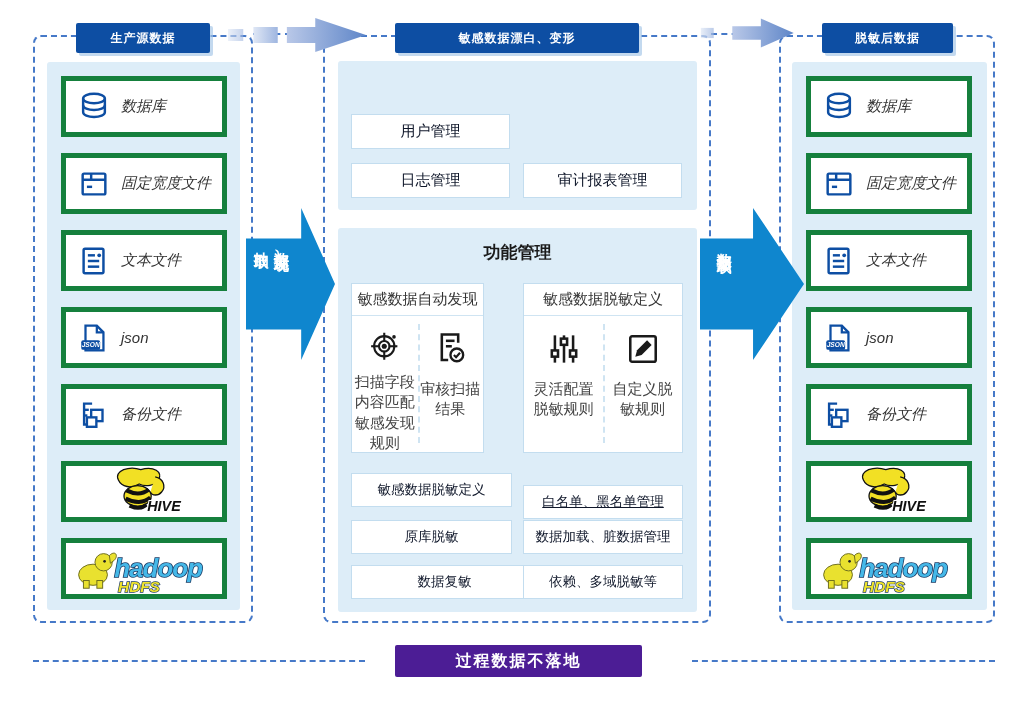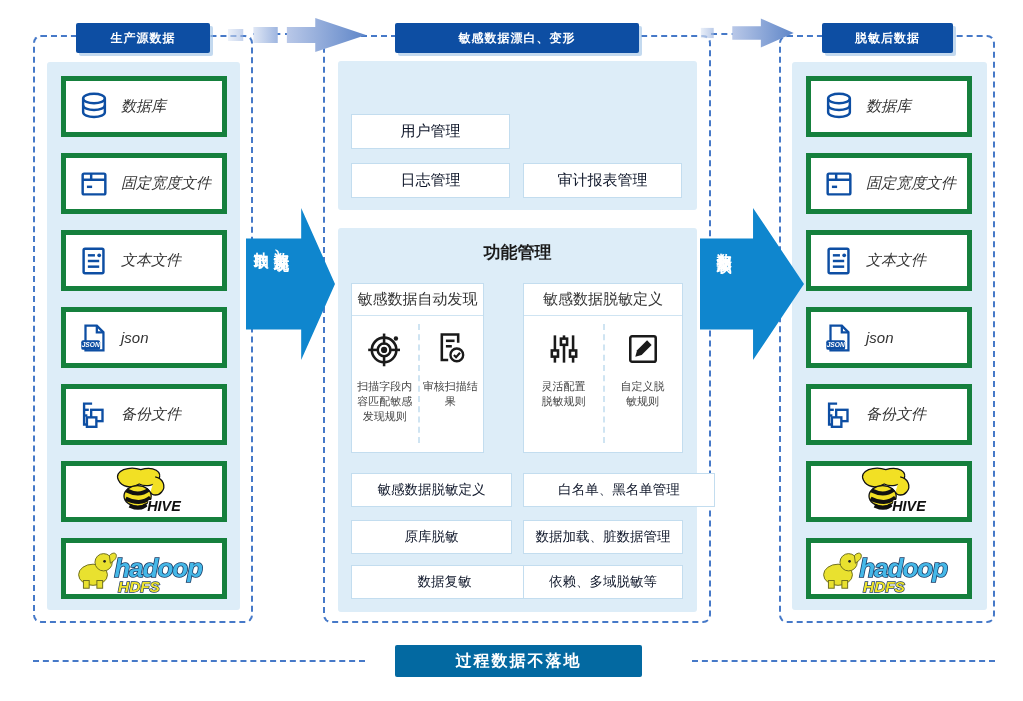--- a/index.html
+++ b/index.html
@@ -26,36 +26,36 @@
         display:flex;align-items:center;justify-content:center;color:#0f172a;}
   .wbtn{width:159px;height:35px;font-size:15px;}
   .fbtn{height:34px;font-size:13.5px;}
   .feat-card{position:absolute;top:55px;height:170px;background:#fff;border:1px solid #c3ddef;box-sizing:border-box;}
   .feat-head{height:31px;border-bottom:1px solid #cfe4f2;display:flex;align-items:center;justify-content:center;
              font-size:15px;color:#333;}
   .feat-body{position:relative;display:flex;height:137px;}
   .feat-half{flex:1;display:flex;flex-direction:column;align-items:center;padding-top:13px;}
   .feat-div{position:absolute;left:50%;top:8px;bottom:10px;border-left:2px dashed #cfe4f2;}
   .ic40{width:40px;height:40px;}
-  .cap{margin-top:10px;font-size:11px;line-height:1.35;color:#444;text-align:center;max-width:6.2em;}
+  .cap{margin-top:10px;font-size:15px;line-height:1.35;color:#444;text-align:center;max-width:6.2em;}
   .cap.c-narrow{max-width:4.2em;}
   
   .big-arrow{position:absolute;top:208px;height:152px;background:#0f86ce;z-index:7;}
   #arrow-extract{left:246px;width:89px;
      clip-path:polygon(0 20%,62% 20%,62% 0,100% 50%,62% 100%,62% 80%,0 80%);}
   #arrow-load{left:700px;width:104px;
      clip-path:polygon(0 20%,51% 20%,51% 0,100% 50%,51% 100%,51% 80%,0 80%);}
   .va-wrap{position:absolute;display:flex;gap:3px;}
   #arrow-extract .va-wrap{left:7px;top:32px;}
   #arrow-load .va-wrap{left:16px;top:33px;}
   .vtext{writing-mode:vertical-lr;color:#fff;font-size:15px;font-weight:bold;line-height:1.15;letter-spacing:2px;}
   
   .grad-arrow{position:absolute;z-index:5;}
   
-  #footer-banner{position:absolute;left:395px;top:645px;width:247px;height:32px;background:#0369a1;color:#fff;
+  #footer-banner{position:absolute;left:395px;top:645px;width:247px;height:32px;background:#4c1d95;color:#fff;
       font-size:16px;font-weight:bold;display:flex;align-items:center;justify-content:center;letter-spacing:2px;border-radius:2px;}
   .defs-svg{position:absolute;width:0;height:0;}
 </style>
 </head>
 <body>
 
 <div id="stage">
 
   <svg class="defs-svg" aria-hidden="true">
     <defs></defs>
@@ -300,21 +300,21 @@
         <div class="feat-half">
           <svg class="ic40">
               <use href="#i-edit"></use>
             </svg>
           <div class="cap c-narrow">自定义脱敏规则</div>
         </div>
       </div>
     </div>
 
     <div class="fbtn" style="left:13px;top:245px;width:161px;">敏感数据脱敏定义</div>
-    <div class="fbtn" style="left:185px;top:245px;width:192px;">白名单、黑名单管理</div>
+    <div class="fbtn" style="left:185px;top:257px;width:160px;text-decoration:underline;">白名单、黑名单管理</div>
     <div class="fbtn" style="left:13px;top:292px;width:161px;">原库脱敏</div>
     <div class="fbtn" style="left:185px;top:292px;width:160px;">数据加载、脏数据管理</div>
     <div class="fbtn" style="left:13px;top:337px;width:187px;">数据复敏</div>
     <div class="fbtn" style="left:185px;top:337px;width:160px;">依赖、多域脱敏等</div>
   </div>
 
   <div class="big-arrow" id="arrow-extract">
     <div class="va-wrap">
       <span class="vtext">抽取</span>
       <span class="vtext">数据发现、</span>

